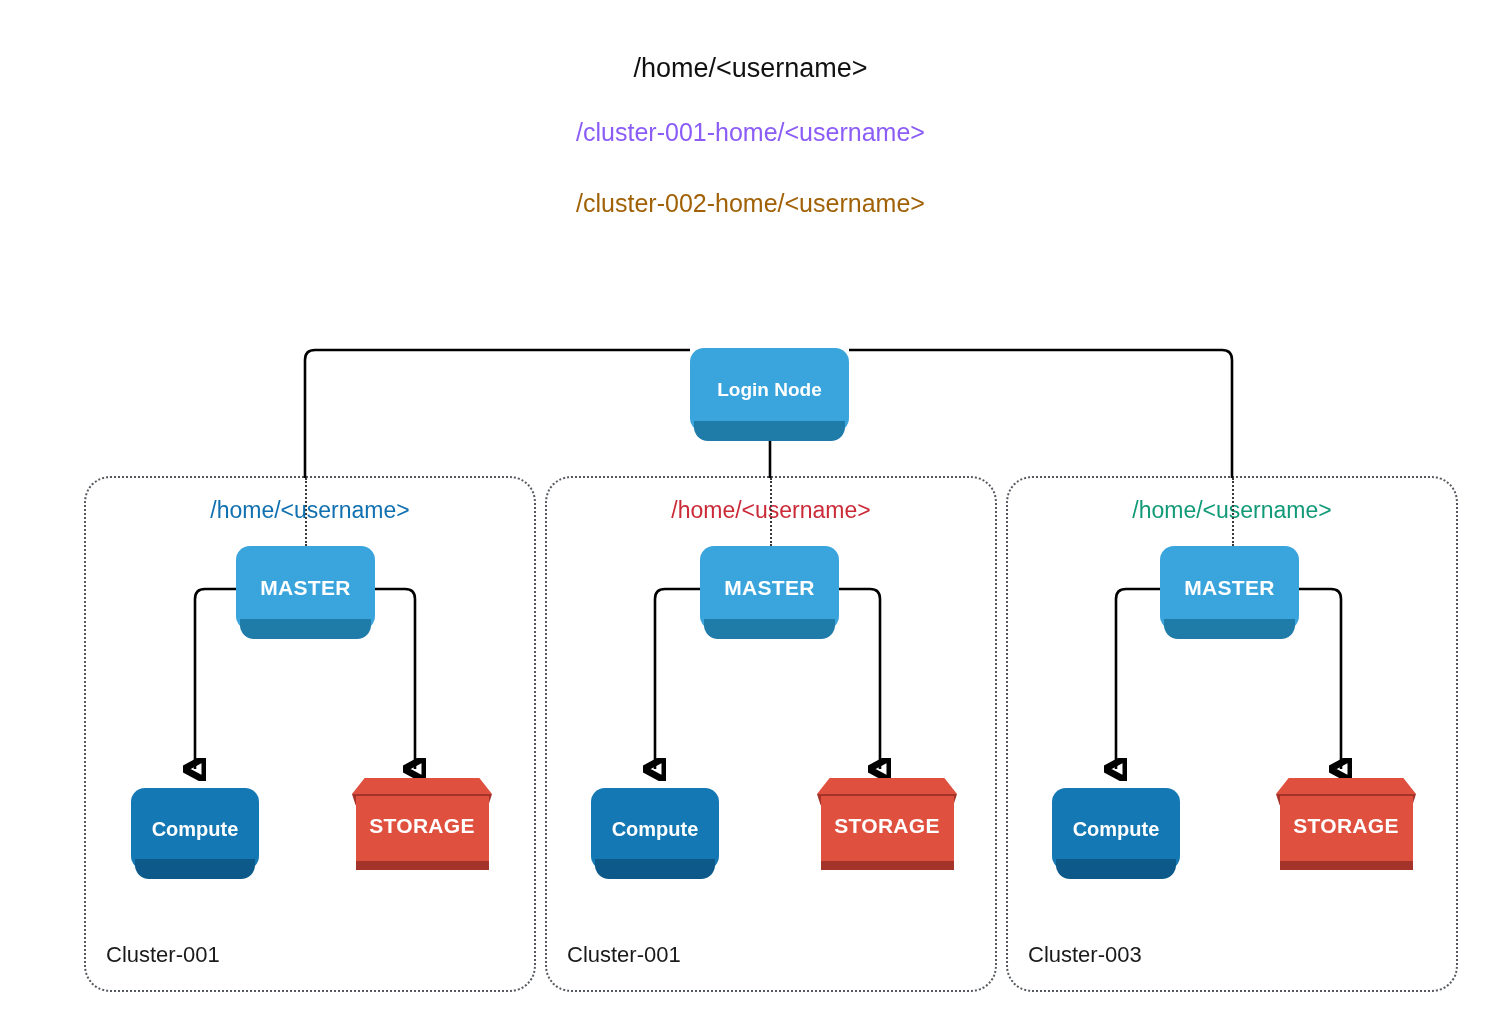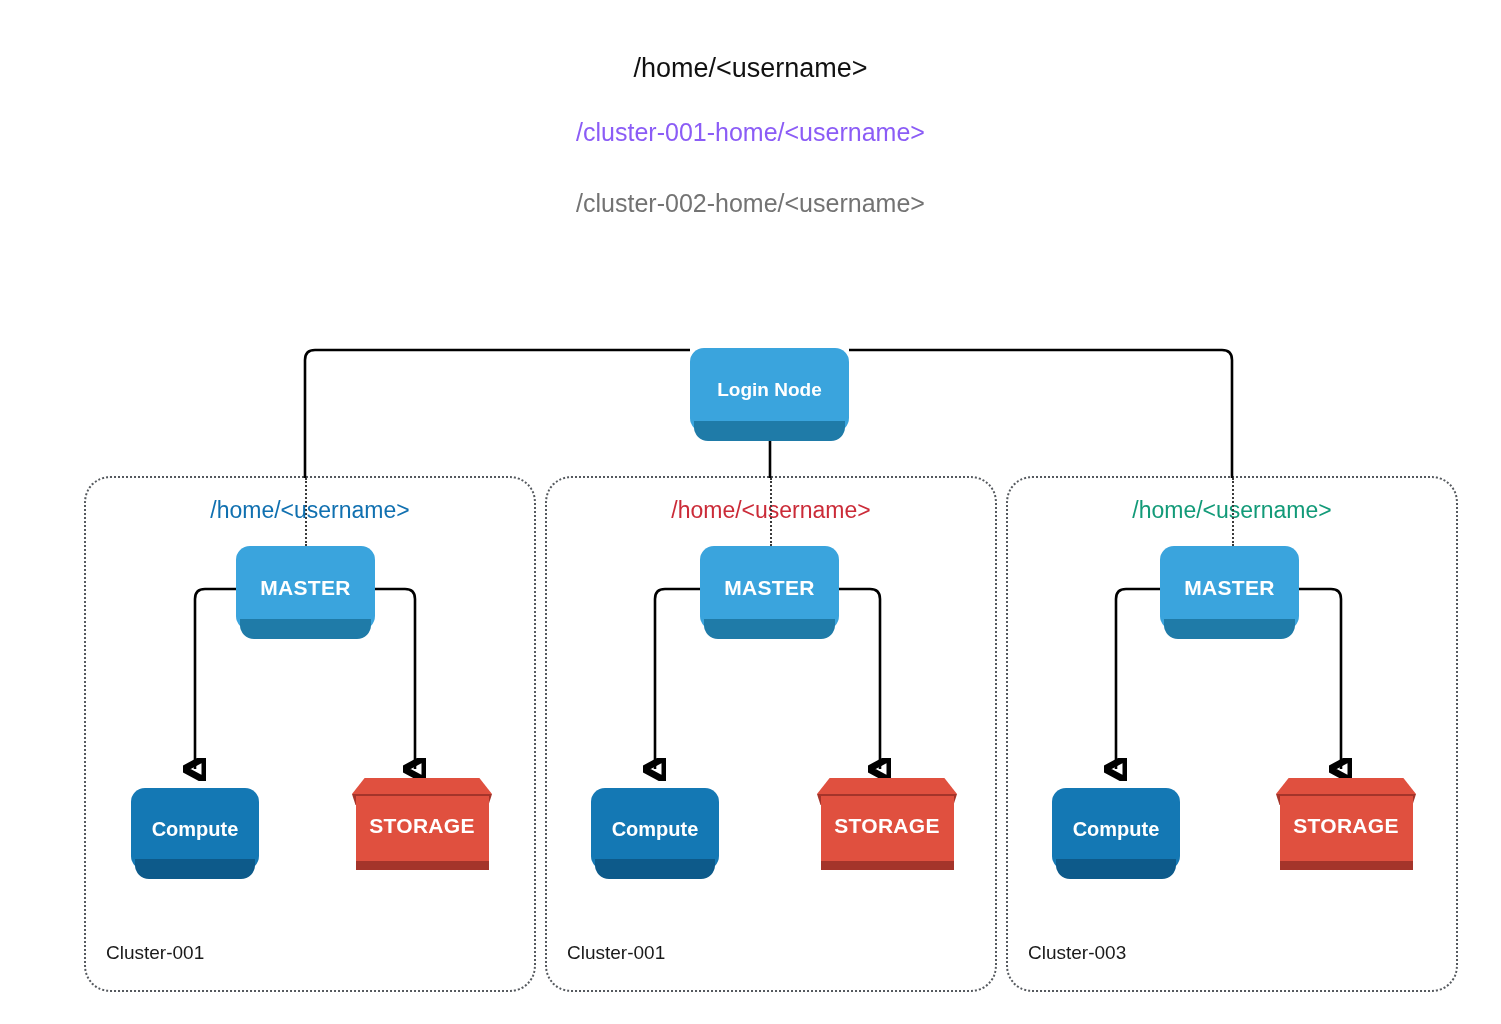--- a/index.html
+++ b/index.html
@@ -23,21 +23,21 @@
   .path-label {
     position: absolute;
     width: 100%;
     left: 0;
     text-align: center;
     white-space: pre;
     font-weight: 400;
   }
   .pl-root   { top: 53px;  font-size: 27px; color: #111111; }
   .pl-c1     { top: 118px; font-size: 25px; color: #8b5cf6; }
-  .pl-c2     { top: 189px; font-size: 25px; color: #737373; }
+  .pl-c2     { top: 189px; font-size: 25px; color: #a16207; }
   .pl-c3     { top: 252px; font-size: 25px; color: #129a78; }
 
   
   .node3d {
     position: absolute;
     box-sizing: border-box;
     display: flex;
     align-items: center;
     justify-content: center;
     color: #ffffff;
@@ -109,21 +109,21 @@
   .cluster {
     position: absolute;
     box-sizing: border-box;
     border: 2px dotted #55595e;
     border-radius: 26px;
     background: transparent;
     z-index: 1;
   }
   .cluster-label {
     position: absolute;
-    font-size: 19px;
+    font-size: 22px;
     color: #1a1a1a;
     white-space: nowrap;
     z-index: 3;
   }
   .cluster-path {
     position: absolute;
     font-size: 23px;
     white-space: nowrap;
     z-index: 3;
     text-align: center;

